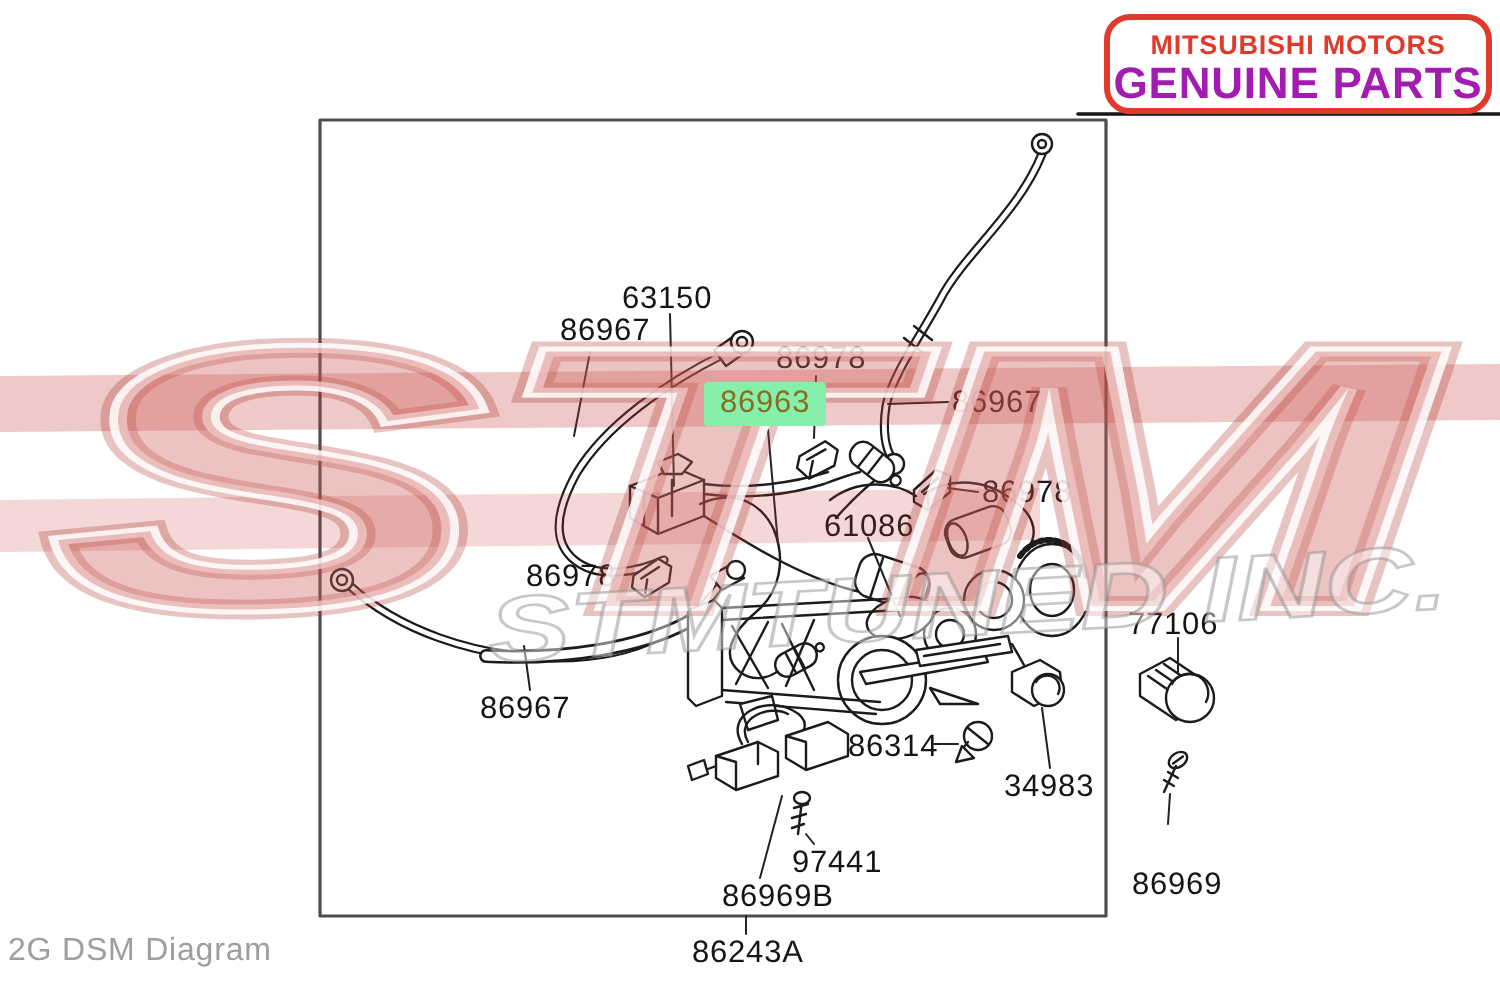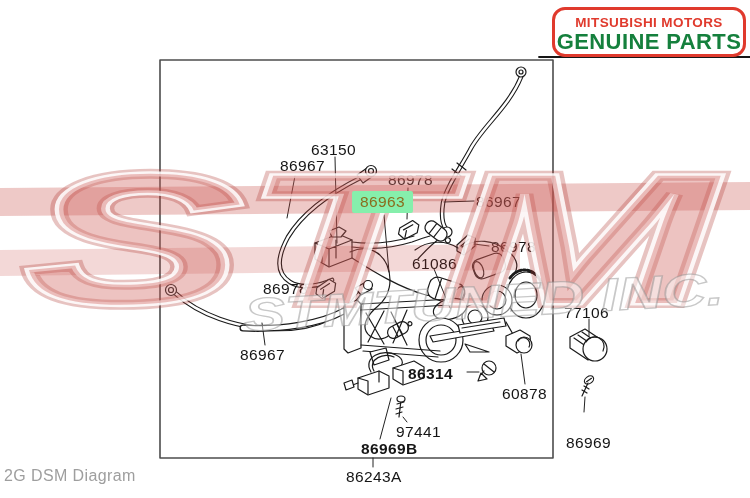--- a/index.html
+++ b/index.html
@@ -11,21 +11,21 @@
   #labels-layer{z-index:2;pointer-events:none;}
   .watermark{z-index:3;pointer-events:none;}
   #hi-layer{z-index:4;pointer-events:none;}
   .part-label{position:absolute;font:400 15.5px/1.15 "Liberation Sans",sans-serif;
               color:#151515;letter-spacing:.4px;white-space:nowrap;pointer-events:auto;}
   .part-label.highlight{padding:2px 8px 3px;border-radius:2px;line-height:1.1;}
   .badge{position:absolute;left:552px;top:7px;width:194px;height:50px;box-sizing:border-box;
          border:3px solid #e03a2d;border-radius:13px;background:#fff;text-align:center;
          z-index:5;}
   .badge-line1{margin-top:5px;font-weight:700;font-size:13.5px;letter-spacing:.4px;color:#e03a2d;}
-  .badge-line2{margin-top:-1px;font-weight:700;font-size:22px;letter-spacing:.4px;color:#15803d;}
+  .badge-line2{margin-top:-1px;font-weight:700;font-size:22px;letter-spacing:.4px;color:#a21caf;}
   .caption{position:absolute;left:4px;top:467px;font-size:16px;letter-spacing:.4px;
            color:#9e9e9e;z-index:5;}
 </style>
 </head>
 <body>
 
 <div class="stage">
 
   <svg class="diagram-svg layer" viewBox="0 0 750 498" width="750" height="498">
     <g fill="none" stroke="#1b1b1b" stroke-width="1.2" stroke-linecap="round" stroke-linejoin="round">
@@ -193,25 +193,25 @@
   <div class="layer" id="labels-layer">
       <div class="part-label" style="left: 311px; top: 141px;">63150</div>
       <div class="part-label" style="left: 280px; top: 157px;">86967</div>
       <div class="part-label" style="left: 388px; top: 171px;">86978</div>
       <div class="part-label" style="left: 476px; top: 193px;">86967</div>
       <div class="part-label" style="left: 491px; top: 238px;">86978</div>
       <div class="part-label" style="left: 412px; top: 255px;">61086</div>
       <div class="part-label" style="left: 263px; top: 280px;">86978</div>
       <div class="part-label" style="left: 240px; top: 346px;">86967</div>
       <div class="part-label" style="left: 564px; top: 304px;">77106</div>
-      <div class="part-label" style="left: 408px; top: 365px; font-weight: bold;">86314</div>
-      <div class="part-label" style="left: 502px; top: 385px;">60878</div>
+      <div class="part-label" style="left: 424px; top: 365px;">86314</div>
+      <div class="part-label" style="left: 502px; top: 385px;">34983</div>
       <div class="part-label" style="left: 566px; top: 414px; margin-top: 20px;">86969</div>
       <div class="part-label" style="left: 396px; top: 423px;">97441</div>
-      <div class="part-label" style="left: 361px; top: 440px; font-weight: bold;">86969B</div>
+      <div class="part-label" style="left: 361px; top: 440px;">86969B</div>
       <div class="part-label" style="left: 346px; top: 468px; text-align: right;">86243A</div>
     </div>
   <div class="layer" id="hi-layer">
       <div class="part-label highlight" style="left: 352px; top: 191px; background: #86efac; color: rgb(138, 109, 30);">86963</div>
     </div>
 
   <svg class="watermark layer" viewBox="0 0 750 498" width="750" height="498">
     <polygon points="0,188 750,182 750,210 0,216" fill="rgba(195,60,55,0.28)"></polygon>
     <polygon points="0,250 520,244 520,270 0,276" fill="rgba(195,60,55,0.20)"></polygon>
     <text x="25" y="303" textLength="690" lengthAdjust="spacingAndGlyphs" font-family="Liberation Sans, sans-serif" font-weight="bold" font-style="italic" font-size="185" fill="none" stroke="rgba(175,55,50,0.30)" stroke-width="10">STM</text>

